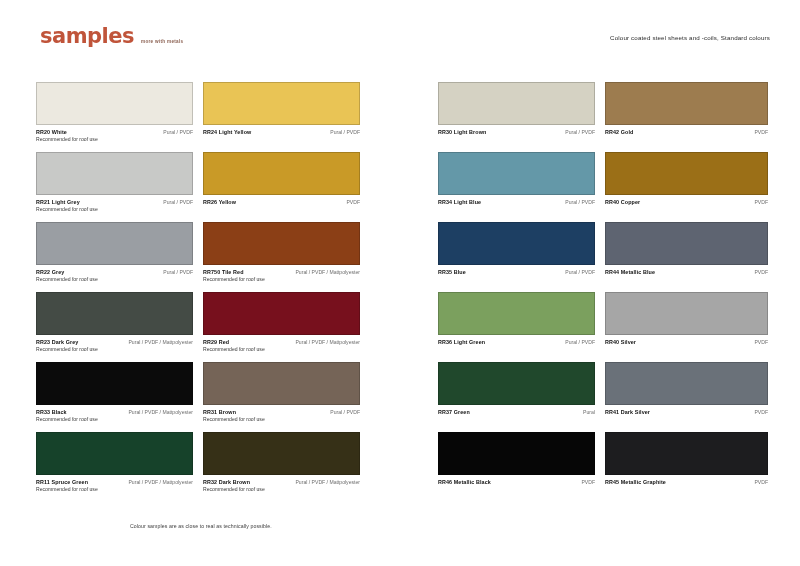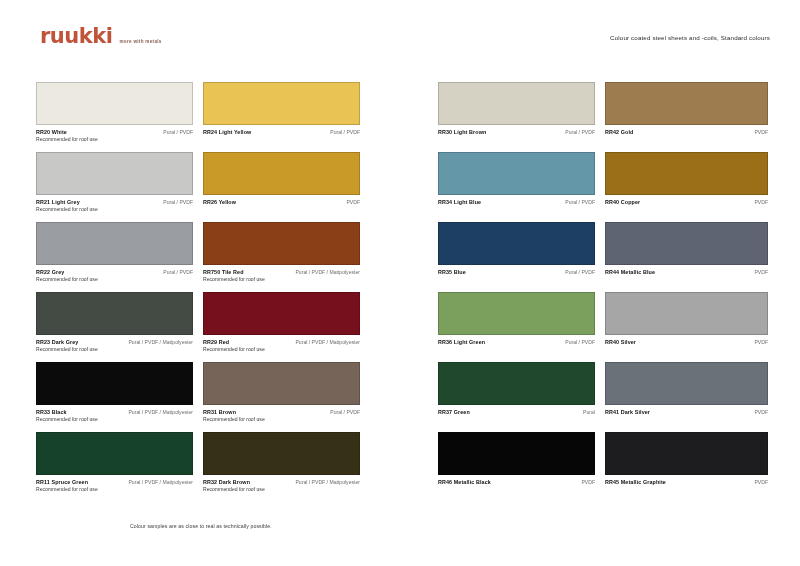--- a/index.html
+++ b/index.html
@@ -143,21 +143,21 @@
     white-space: nowrap;
   }
 </style>
 </head>
 <body>
 
 <div class="page">
 
   <div class="header">
     <div class="brand">
-      <span class="brand-logo">ruukki</span>
+      <span class="brand-logo">samples</span>
       <span class="brand-tagline">more with metals</span>
     </div>
     <div class="doc-title">Colour coated steel sheets and  -coils, Standard colours</div>
   </div>
 
   <div class="grid">
 
     <div class="col">
         <div class="swatch-cell">
           <div class="swatch" style="background: rgb(236, 233, 224);"></div>

